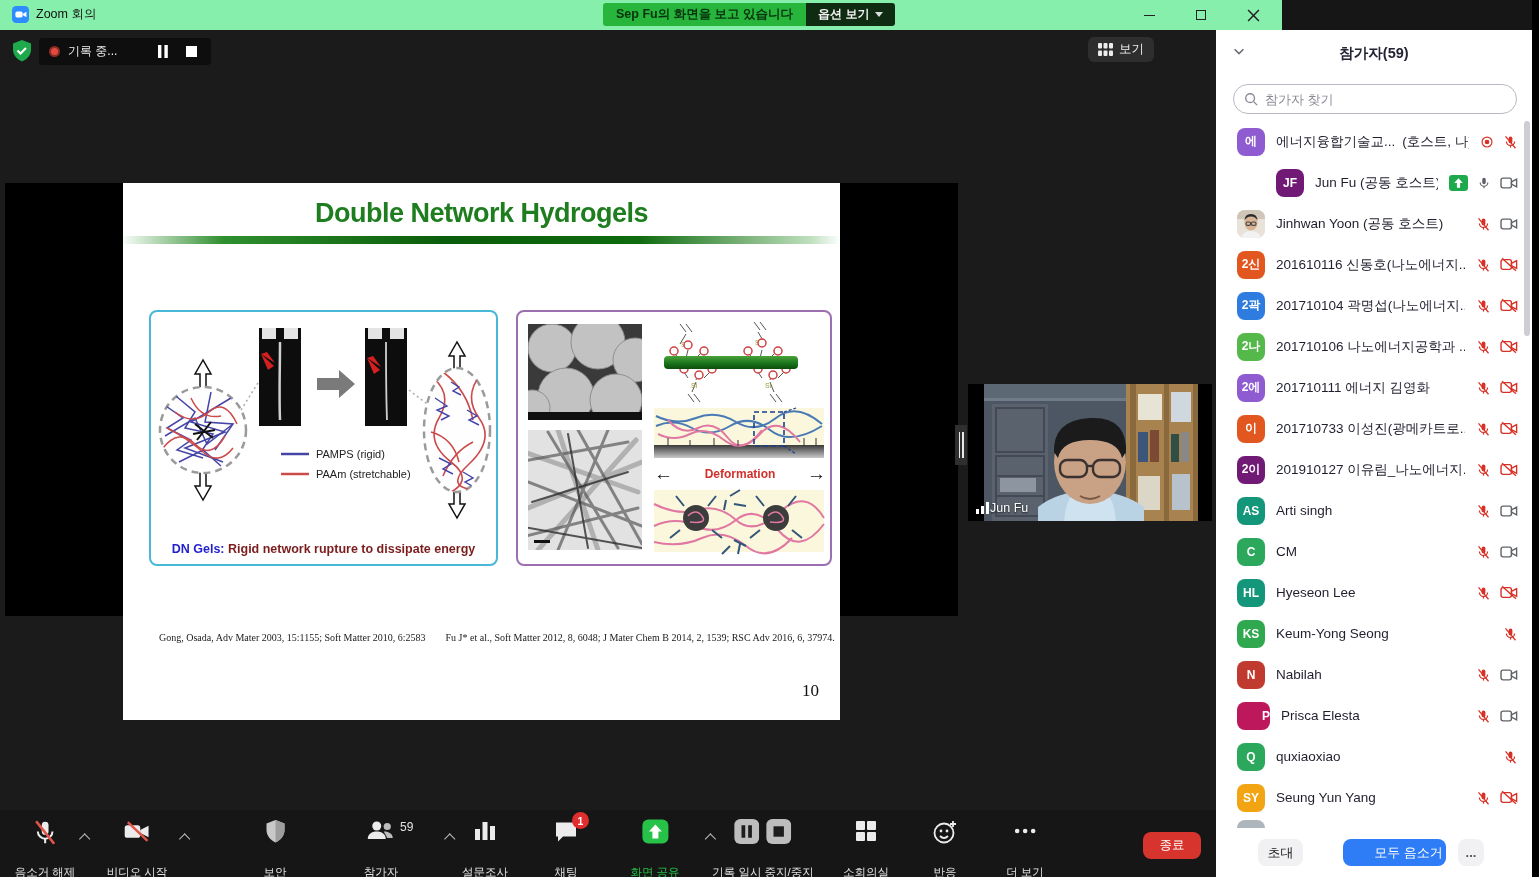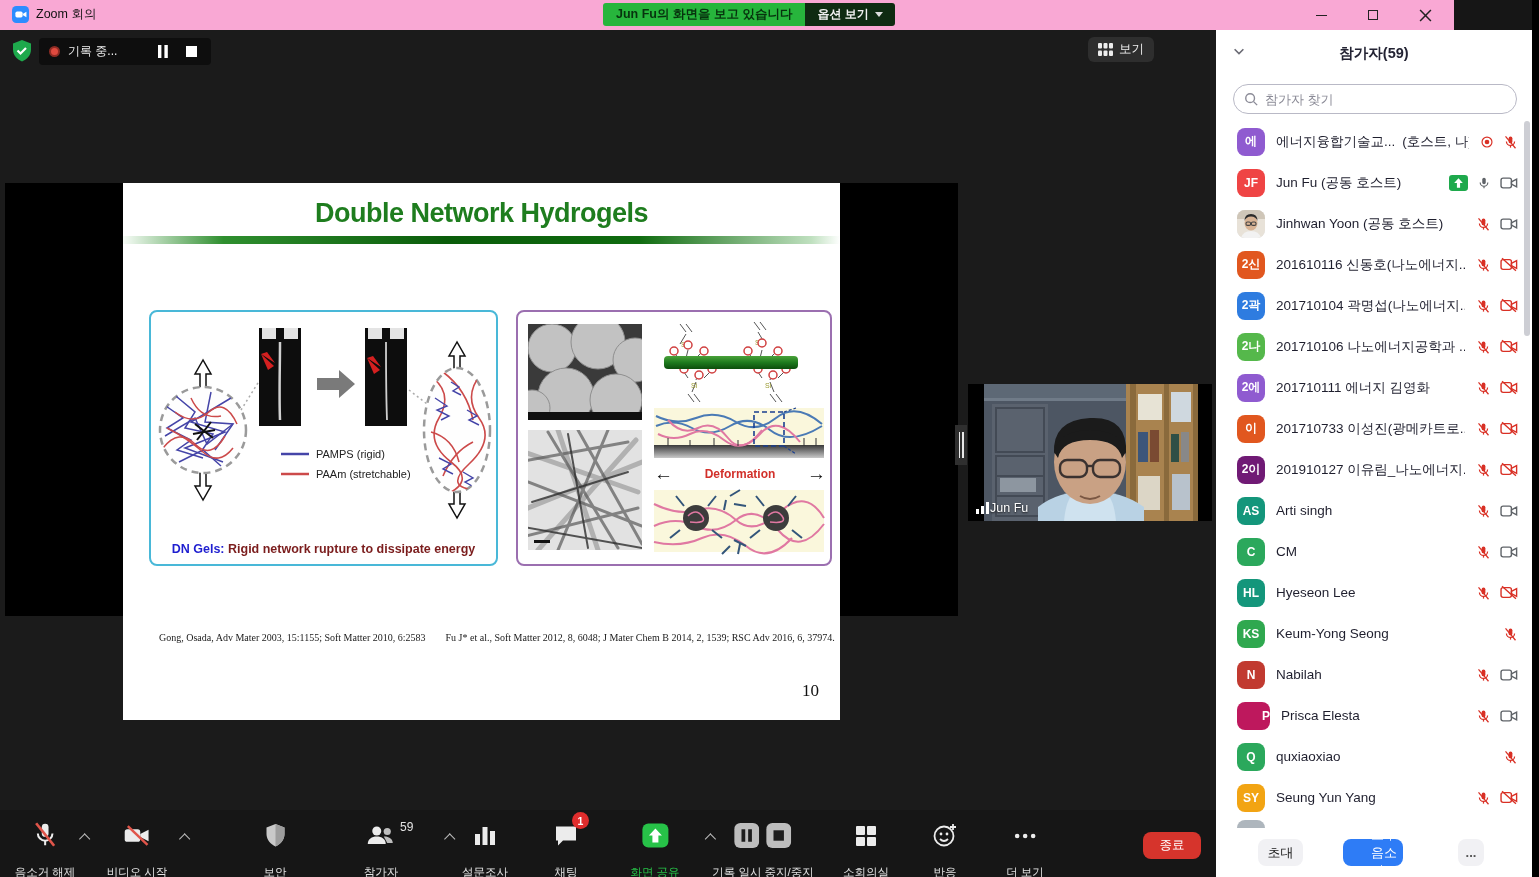--- a/index.html
+++ b/index.html
@@ -1,21 +1,21 @@
 <!DOCTYPE html>
 <html><head>
 <meta charset="utf-8">
 <style>
   * { margin:0; padding:0; box-sizing:border-box; }
   html,body { width:1539px; height:877px; overflow:hidden; background:#000;
               font-family:"Liberation Sans", sans-serif; }
   .app { position:relative; width:1539px; height:877px; background:#161616; }
 
   
-  .titlebar { position:absolute; left:0; top:0; width:1454px; height:30px; background:#f9a8d4; z-index:30; }
+  .titlebar { position:absolute; left:0; top:0; width:1282px; height:30px; background:#86efac; z-index:30; }
   .tb-app { position:absolute; left:12px; top:6px; display:flex; align-items:center; gap:7px; }
   .tb-app-title { font-size:12.5px; color:#111; }
   .banner { position:absolute; left:603px; top:3px; height:23px; display:flex; }
   .banner-green { background:#27b53c; color:#07330e; font-weight:bold; font-size:12.5px;
                   display:flex; align-items:center; padding:0 13px; border-radius:3px 0 0 3px; }
   .banner-opts { background:#0f2b12; color:#f2f2f2; font-size:12px; font-weight:bold;
                  display:flex; align-items:center; gap:6px; padding:0 12px; border-radius:0 3px 3px 0; cursor:pointer; }
   .caret-down { width:0; height:0; border-left:4px solid transparent; border-right:4px solid transparent; border-top:5px solid #ddd; }
   .win-btns { position:absolute; right:18px; top:0; height:30px; display:flex; align-items:center; gap:30px; }
   .wb { width:22px; height:22px; display:flex; align-items:center; justify-content:center; cursor:pointer; }
@@ -58,21 +58,21 @@
   .vname { position:absolute; left:8px; bottom:6px; display:flex; align-items:center; 
            color:#fff; font-size:12.5px; text-shadow:0 1px 2px rgba(0,0,0,.8); }
   .vhandle { position:absolute; left:955px; top:395px; width:12px; height:40px; background:#2f2f2f;
              display:flex; align-items:center; justify-content:center; gap:2px; cursor:pointer; }
   .vhandle i { display:block; width:1.5px; height:26px; background:#e8e8e8; }
 
   
   .toolbar { position:absolute; left:0; bottom:0; width:1216px; height:67px; background:#161616; }
   .tbi { position:absolute; transform:translateX(-50%); display:flex; flex-direction:column; align-items:center;
          cursor:pointer; top:9px; }
-  .tbi .ico { height:29px; display:flex; align-items:flex-end; justify-content:center; position:relative; }
+  .tbi .ico { height:29px; display:flex; align-items:flex-start; justify-content:center; position:relative; }
   .tbi .lbl { margin-top:17px; font-size:11.5px; color:#e3e3e3; white-space:nowrap; }
   .tbi.green .lbl { color:#27c248; }
   .chev-up { position:absolute; width:8px; height:8px; border-left:1.8px solid #bdbdbd; border-top:1.8px solid #bdbdbd;
              transform:rotate(45deg); top:16px; cursor:pointer; }
   .pcount { color:#e3e3e3; font-size:12px; position:absolute; left:34px; top:1px; }
   .chat-badge { position:absolute; top:-7px; right:-10px; min-width:17px; height:17px; border-radius:9px;
                 background:#e02d2d; color:#fff; font-size:10.5px; font-weight:bold;
                 display:flex; align-items:center; justify-content:center; padding:0 4px; }
   .end-btn { position:absolute; left:1143px; top:22px; width:58px; height:27px; background:#d6342c; border-radius:8px;
              color:#fff; font-size:12.5px; display:flex; align-items:center; justify-content:center; cursor:pointer; }
@@ -93,42 +93,42 @@
   .avatar.photo { background:#dfe3e6; }
   .p-name { flex:1; font-size:13.5px; color:#1f1f2e; white-space:nowrap; overflow:hidden; }
   .p-suffix { margin-left:7px; }
   .p-icons { display:flex; align-items:center; gap:9px; }
   .s-icon { display:flex; align-items:center; }
   .partial-avatar { position:absolute; left:21px; bottom:-2px; width:28px; height:10px; border-radius:8px 8px 0 0; background:#aeb6bd; }
   .p-footer { position:absolute; left:0; bottom:0; width:100%; height:49px; background:#fff; }
   .pf-btn { position:absolute; top:11px; height:27px; border-radius:8px; background:#f1f1f4; color:#1a1a1a;
             font-size:13px; display:flex; align-items:center; justify-content:center; cursor:pointer; }
   .pf-invite { left:42px; width:45px; }
-  .pf-muteall { left:127px; width:60px; background:#2e7cf6; color:#fff;padding-left:28px; }
+  .pf-muteall { left:127px; width:103px; background:#2e7cf6; color:#fff;padding-left:28px; }
   .pf-more { left:242px; width:26px; font-weight:bold; color:#555; }
   .p-scroll { position:absolute; right:2px; top:91px; width:6px; height:215px; background:#cdced4; border-radius:3px; cursor:pointer; }
 
   .right-edge { position:absolute; right:0; top:0; width:7px; height:877px; background:#000; z-index:40; }
 </style>
 </head>
 <body>
 
 <div class="app">
 
   <div class="titlebar">
     <div class="tb-app">
       <svg width="17" height="17" viewBox="0 0 20 20">
         <rect width="20" height="20" rx="5" fill="#2d8cff"></rect>
         <rect x="4" y="6.5" width="8.5" height="7" rx="2" fill="#fff"></rect>
         <path d="M13 9l4-2.2v6.4L13 11z" fill="#fff"></path>
       </svg>
       <span class="tb-app-title">Zoom 회의</span>
     </div>
     <div class="banner">
-      <div class="banner-green">Jun Fu의 화면을 보고 있습니다</div>
+      <div class="banner-green">Sep Fu의 화면을 보고 있습니다</div>
       <div class="banner-opts">
         <span>옵션 보기</span>
         <span class="caret-down"></span>
       </div>
     </div>
     <div class="win-btns">
       <div class="wb">
           <div class="wb-min"></div>
         </div>
       <div class="wb">
@@ -656,21 +656,21 @@
                 <rect x="9" y="3" width="6" height="11" rx="3" fill="#d93025"></rect>
                 <path d="M5.5 11a6.5 6.5 0 0 0 13 0" fill="none" stroke="#d93025" stroke-width="2"></path>
                 <line x1="12" y1="17.5" x2="12" y2="21" stroke="#d93025" stroke-width="2"></line>
                 <line x1="4" y1="3" x2="20" y2="22" stroke="#d93025" stroke-width="2"></line>
               </svg>
             </span>
           </div>
   </div>
 
   <div class="p-row">
-    <div class="avatar" style="background: #ef4444;">JF</div>
+    <div class="avatar" style="background: #701a75; margin-left: 39px;">JF</div>
     <div class="p-name">Jun Fu (공동 호스트)</div>
     <div class="p-icons">
             <span class="s-icon">
               <svg width="19" height="16" viewBox="0 0 24 20">
                 <rect width="24" height="20" rx="4" fill="#1ea94c"></rect>
                 <path d="M12 4l5.5 6H14v6h-4v-6H6.5z" fill="#fff"></path>
               </svg>
             </span>
             <span class="s-icon">
               <svg width="14" height="16" viewBox="0 0 24 24">

